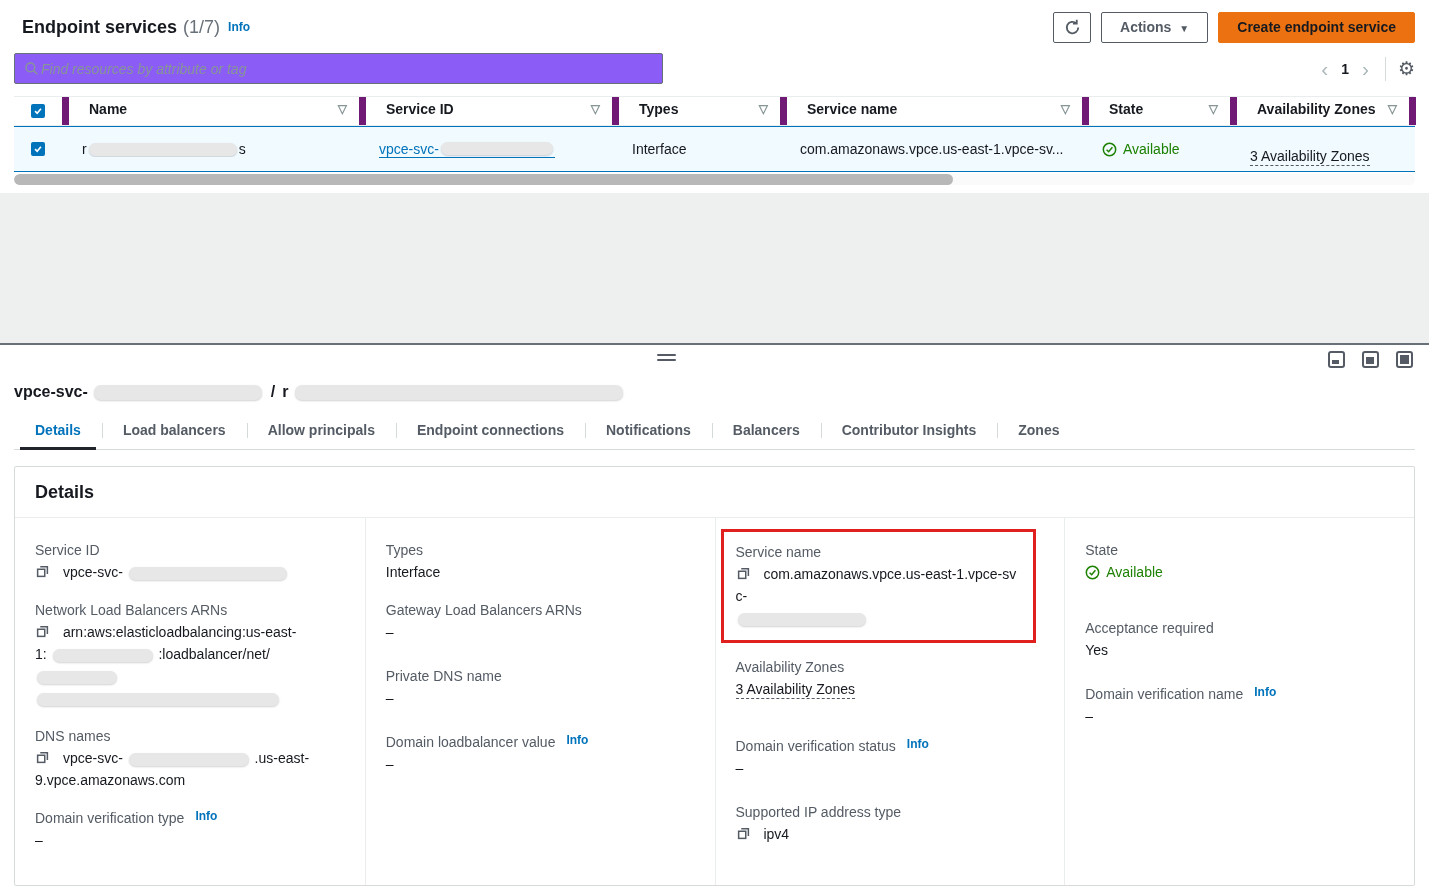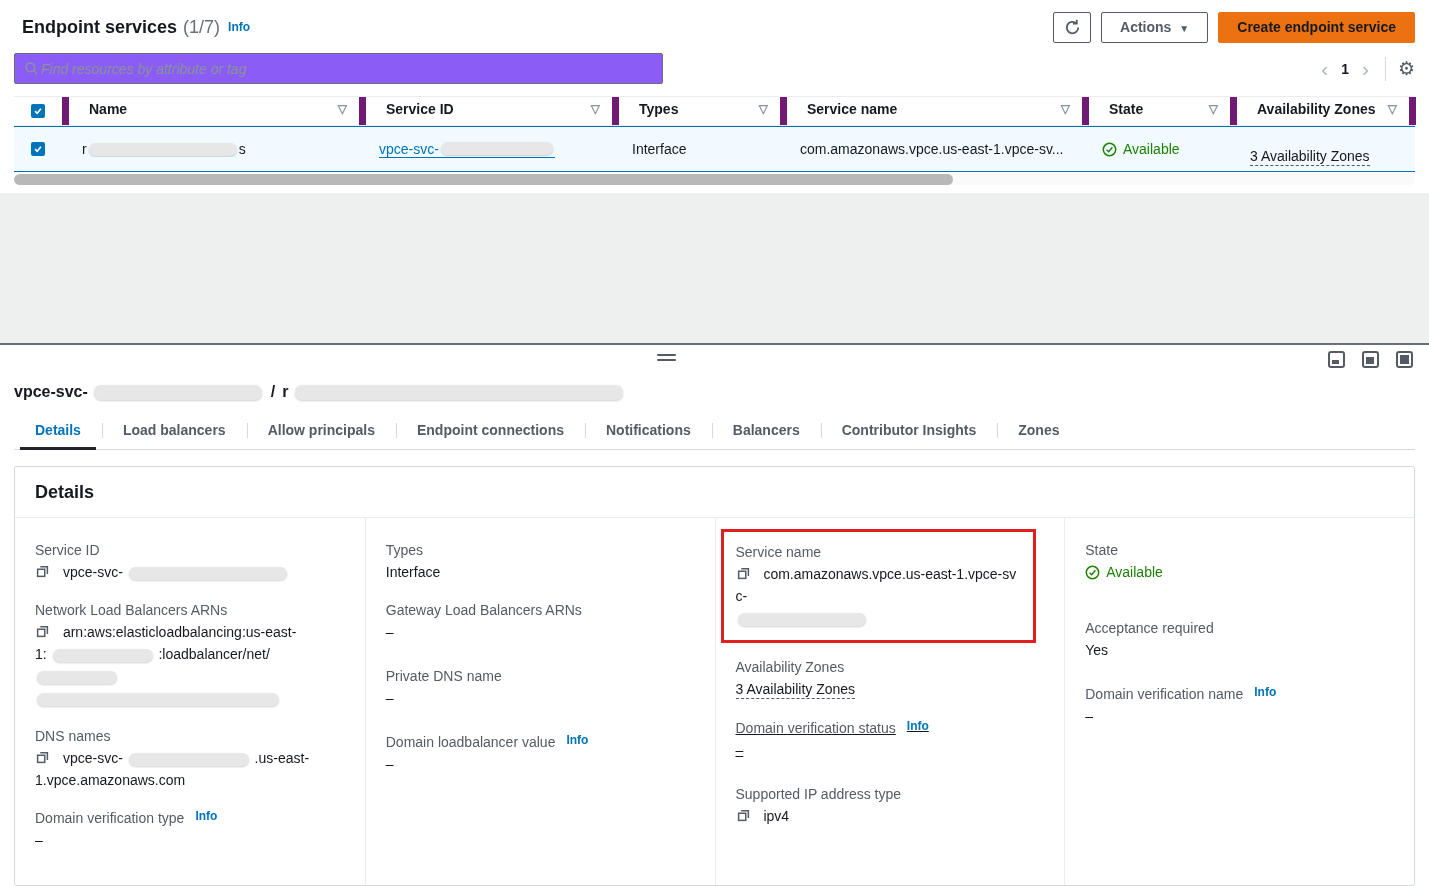--- a/index.html
+++ b/index.html
@@ -285,21 +285,21 @@
         <div class="field">
           <div class="f-label">DNS names</div>
           <div class="f-value">
             <svg class="copy-icon" width="15" height="15" viewBox="0 0 16 16">
               <path d="M5.6 3 H13.2 V10.6" fill="none" stroke="currentColor" stroke-width="1.6"></path>
               <rect x="2.8" y="5.6" width="7.6" height="7.6" fill="none" stroke="currentColor" stroke-width="1.6"></rect>
             </svg>
             <span>vpce-svc-</span>
             <span class="redact" style="width:120px;"></span>
             <span>.us-east-</span><br>
-            <span>1.vpce.amazonaws.com</span>
+            <span>9.vpce.amazonaws.com</span>
           </div>
         </div>
         <div class="field">
           <div class="f-label">
             <span>Domain verification type</span>
             <a class="info-link">Info</a>
           </div>
           <div class="f-value">–</div>
         </div>
       </div>
@@ -339,21 +339,21 @@
               <span class="redact" style="width:128px;"></span>
             </div>
           </div>
         </div>
         <div class="field">
           <div class="f-label">Availability Zones</div>
           <div class="f-value">
             <span class="az-link">3 Availability Zones</span>
           </div>
         </div>
-        <div class="field" style="margin-top:17px;text-decoration:underline;">
+        <div class="field" style="margin-top:35px;">
           <div class="f-label">
             <span>Domain verification status</span>
             <a class="info-link">Info</a>
           </div>
           <div class="f-value">–</div>
         </div>
         <div class="field" style="margin-top:22px;">
           <div class="f-label">Supported IP address type</div>
           <div class="f-value">
             <svg class="copy-icon" width="15" height="15" viewBox="0 0 16 16">

